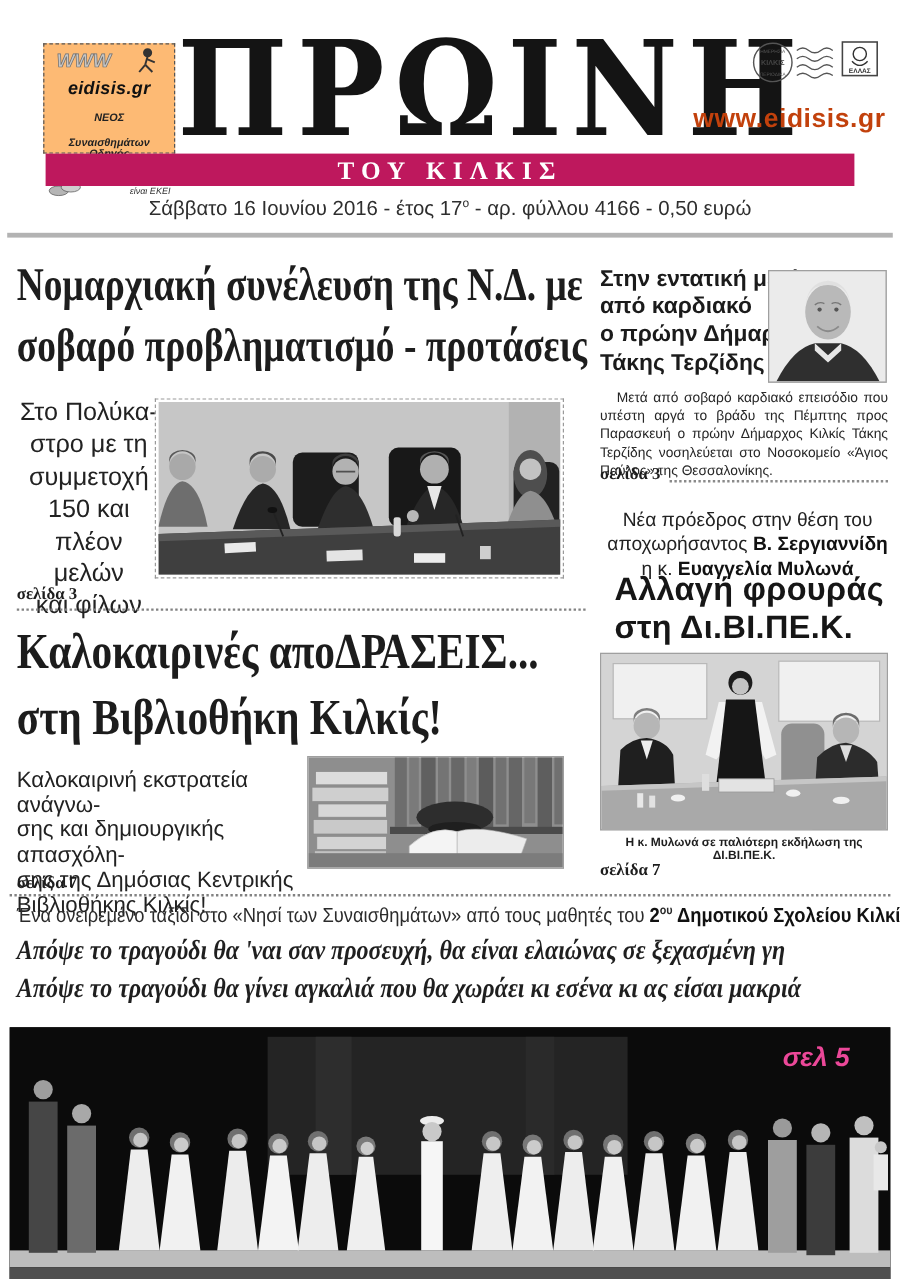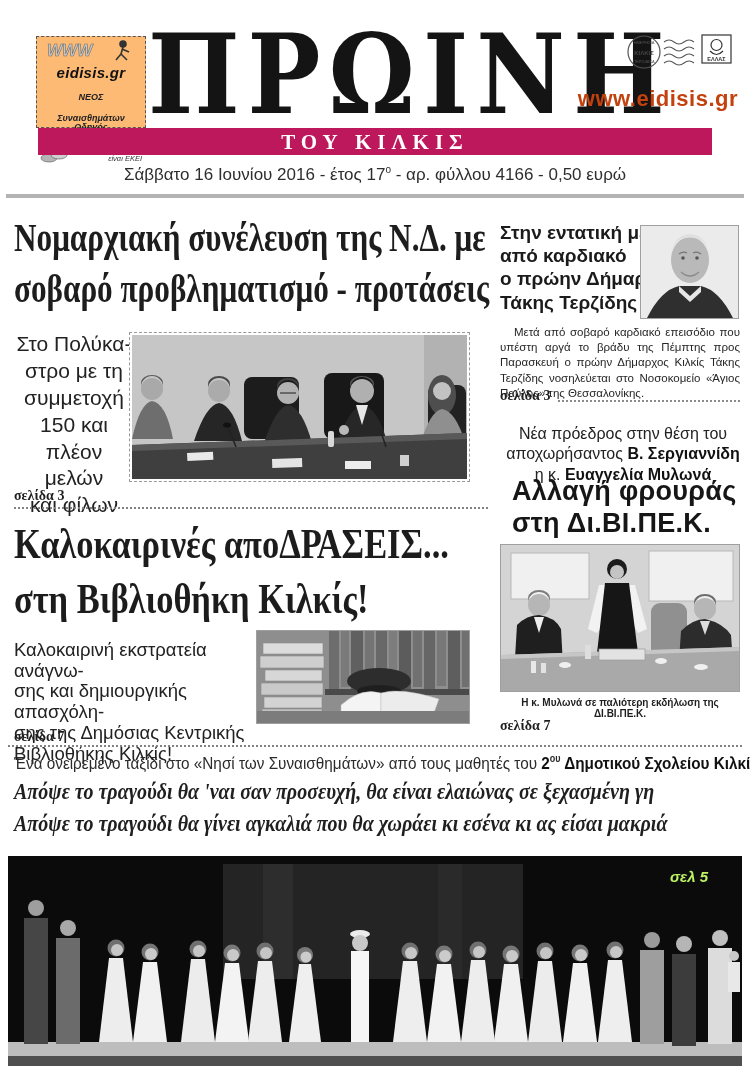--- a/index.html
+++ b/index.html
@@ -89,22 +89,22 @@
   }
   .teaser b{color:#111;}
   .teaser sup{font-size:10px;}
   .verse{
     left:14px;font-family:"Liberation Serif",serif;font-weight:bold;font-style:italic;
     font-size:23px;color:#1f1f1f;white-space:nowrap;
     transform:scaleX(.87);transform-origin:left top;
   }
   .stage-photo{left:8px;top:856px;width:734px;height:210px;background:#0b0b0b;}
   .stage-ref{
-    position:absolute;top:12px;right:34px;font-size:15px;font-weight:bold;
-    font-style:italic;color:#bef264;
+    position:absolute;top:12px;right:34px;font-size:22px;font-weight:bold;
+    font-style:italic;color:#ec4899;
   }
 </style>
 </head>
 <body>
 
 <div class="abs promo-box">
   <svg width="100" height="22" viewBox="0 0 100 22">
     <text x="6" y="17" font-family="Liberation Sans,sans-serif" font-style="italic" font-weight="bold" font-size="16" fill="#c6c6c6" stroke="#6e6e6e" stroke-width="0.6">WWW</text>
     <g stroke="#333" stroke-width="1.6" fill="none">
       <circle cx="82" cy="5" r="3" fill="#333"></circle>

